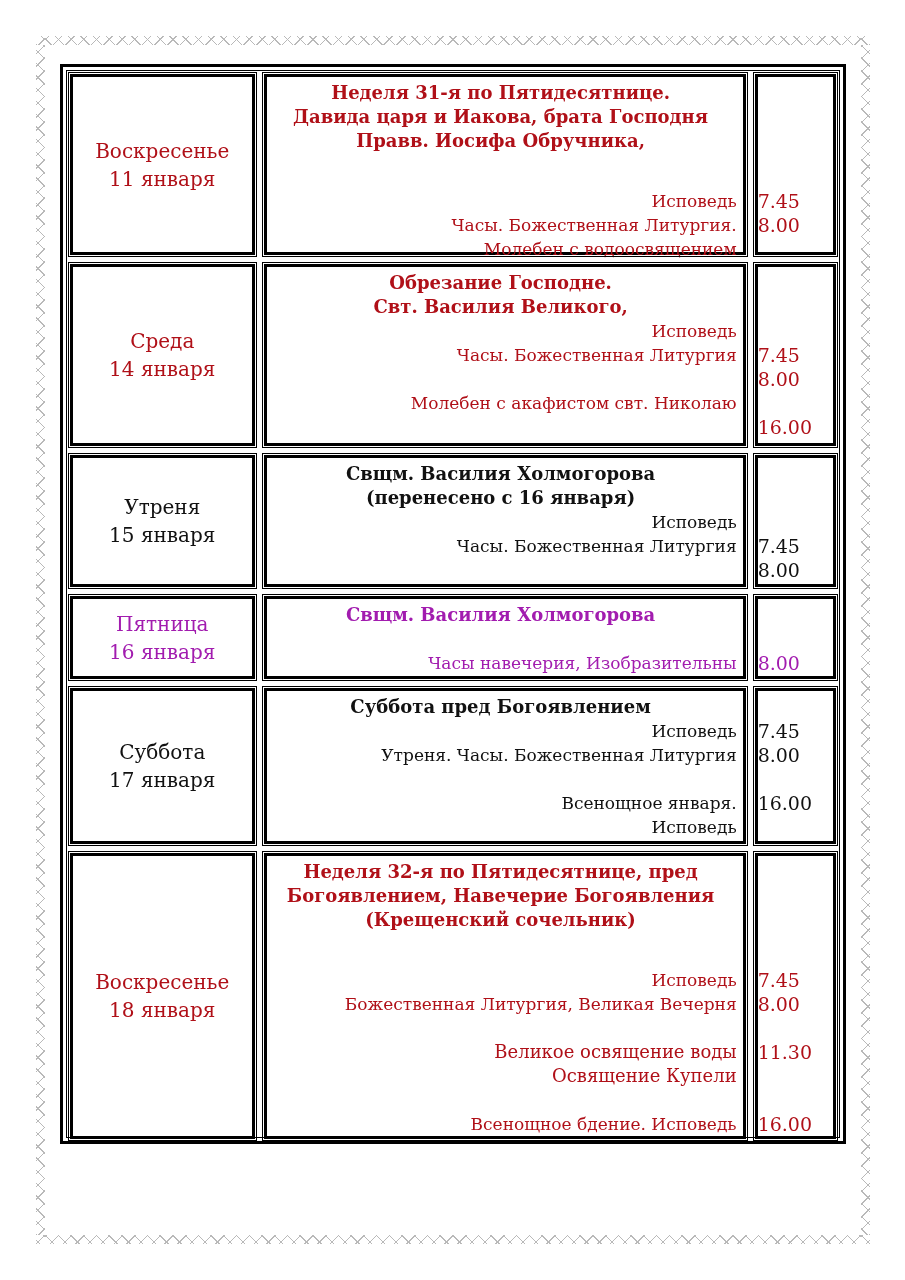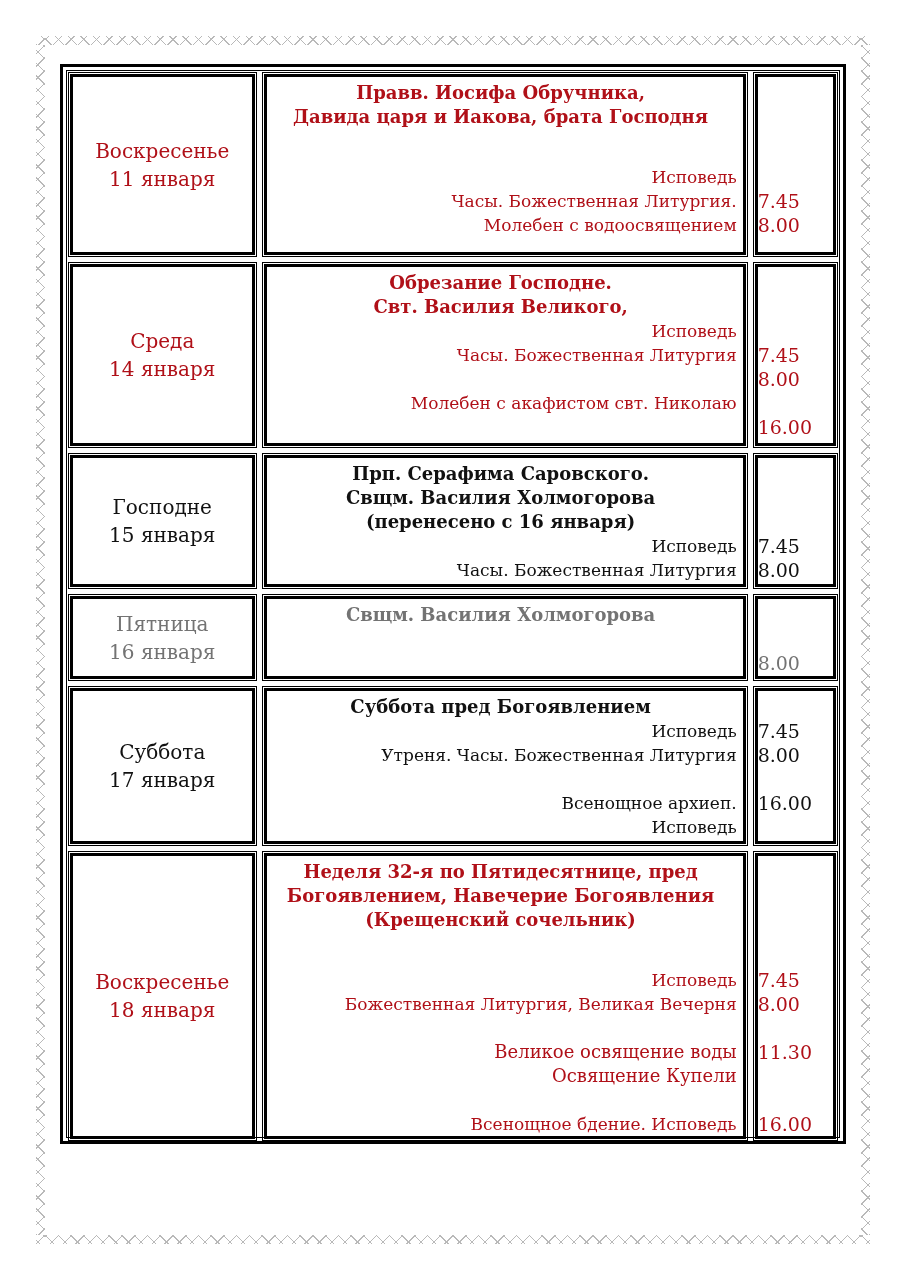--- a/index.html
+++ b/index.html
@@ -42,22 +42,23 @@
 
 <div class="outer-table">
 
   <div class="row red" style="height: 185px; color: rgb(176, 16, 24);">
     <div class="cell date-cell">
       <div>Воскресенье</div>
       <div>11 января</div>
     </div>
     <div class="cell main-cell">
       <div class="title">
+        <div class="line">Неделя 31-я по Пятидесятнице.</div>
+        <div class="line">Давида царя и Иакова, брата Господня</div>
         <div class="line">Правв. Иосифа Обручника,</div>
-        <div class="line">Давида царя и Иакова, брата Господня</div>
       </div>
       <div class="spacer"></div>
         <div class="half"></div>
       <div class="line">Исповедь</div>
       <div class="line">Часы. Божественная Литургия.</div>
       <div class="line">Молебен с водоосвящением</div>
     </div>
     <div class="cell time-cell">
       <div class="spacer"></div>
         <div class="spacer"></div>
@@ -90,72 +91,72 @@
         <div class="spacer"></div>
       <div>7.45</div>
       <div>8.00</div>
       <div class="spacer"></div>
       <div>16.00</div>
     </div>
   </div>
 
   <div class="row black" style="height: 136px; color: rgb(17, 17, 17);">
     <div class="cell date-cell">
-      <div>Господне</div>
+      <div>Утреня</div>
       <div>15 января</div>
     </div>
     <div class="cell main-cell">
       <div class="title">
-        <div class="line">Прп. Серафима Саровского.</div>
         <div class="line">Свщм. Василия Холмогорова</div>
         <div class="line">(перенесено с 16 января)</div>
       </div>
       <div class="line">Исповедь</div>
       <div class="line">Часы. Божественная Литургия</div>
     </div>
     <div class="cell time-cell">
       <div class="spacer"></div>
         <div class="spacer"></div>
         <div class="spacer"></div>
       <div>7.45</div>
       <div>8.00</div>
     </div>
   </div>
 
-  <div class="row black" style="height: 87px; color: #737373;">
+  <div class="row black" style="height: 87px; color: #a21caf;">
     <div class="cell date-cell">
       <div>Пятница</div>
       <div>16 января</div>
     </div>
     <div class="cell main-cell">
       <div class="title">
         <div class="line">Свщм. Василия Холмогорова</div>
       </div>
       <div class="spacer"></div>
+      <div class="line">Часы навечерия, Изобразительны</div>
     </div>
     <div class="cell time-cell">
       <div class="spacer"></div>
         <div class="spacer"></div>
       <div>8.00</div>
     </div>
   </div>
 
   <div class="row black" style="height: 160px; color: rgb(17, 17, 17);">
     <div class="cell date-cell">
       <div>Суббота</div>
       <div>17 января</div>
     </div>
     <div class="cell main-cell">
       <div class="title">
         <div class="line">Суббота пред Богоявлением</div>
       </div>
       <div class="line">Исповедь</div>
       <div class="line">Утреня. Часы. Божественная Литургия</div>
       <div class="spacer"></div>
-      <div class="line">Всенощное архиеп.</div>
+      <div class="line">Всенощное января.</div>
       <div class="line">Исповедь</div>
     </div>
     <div class="cell time-cell">
       <div class="spacer"></div>
       <div>7.45</div>
       <div>8.00</div>
       <div class="spacer"></div>
       <div>16.00</div>
     </div>
   </div>

